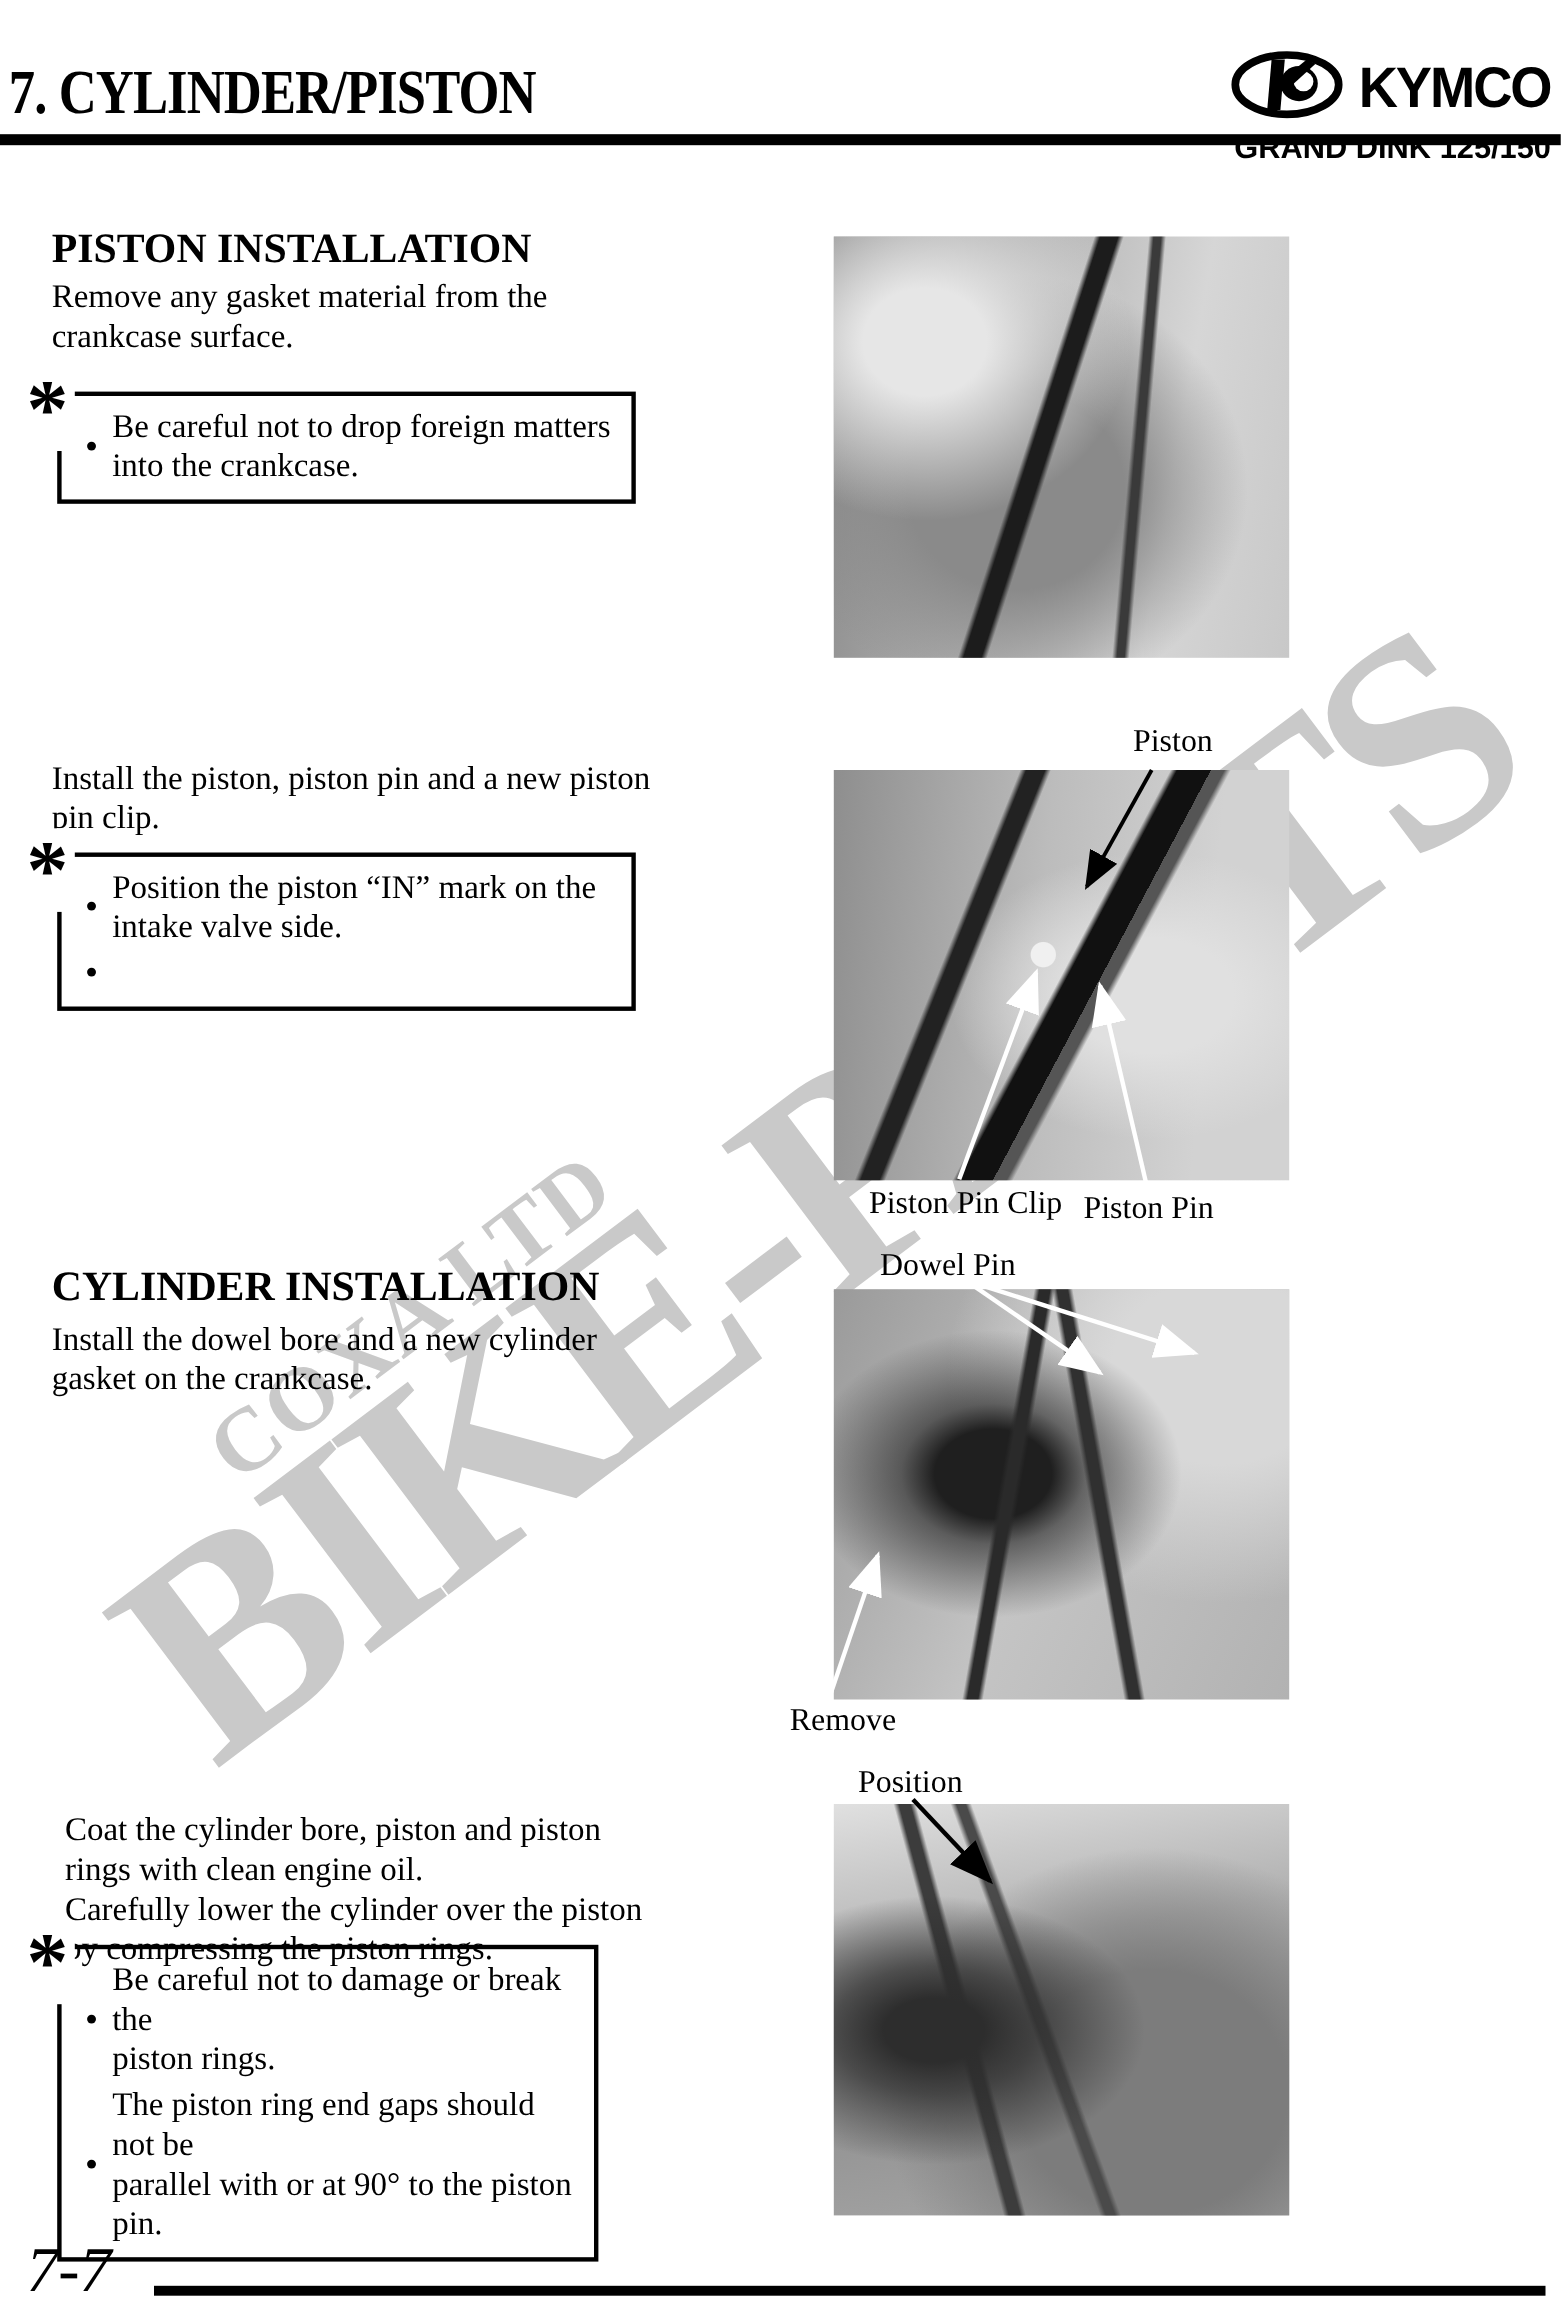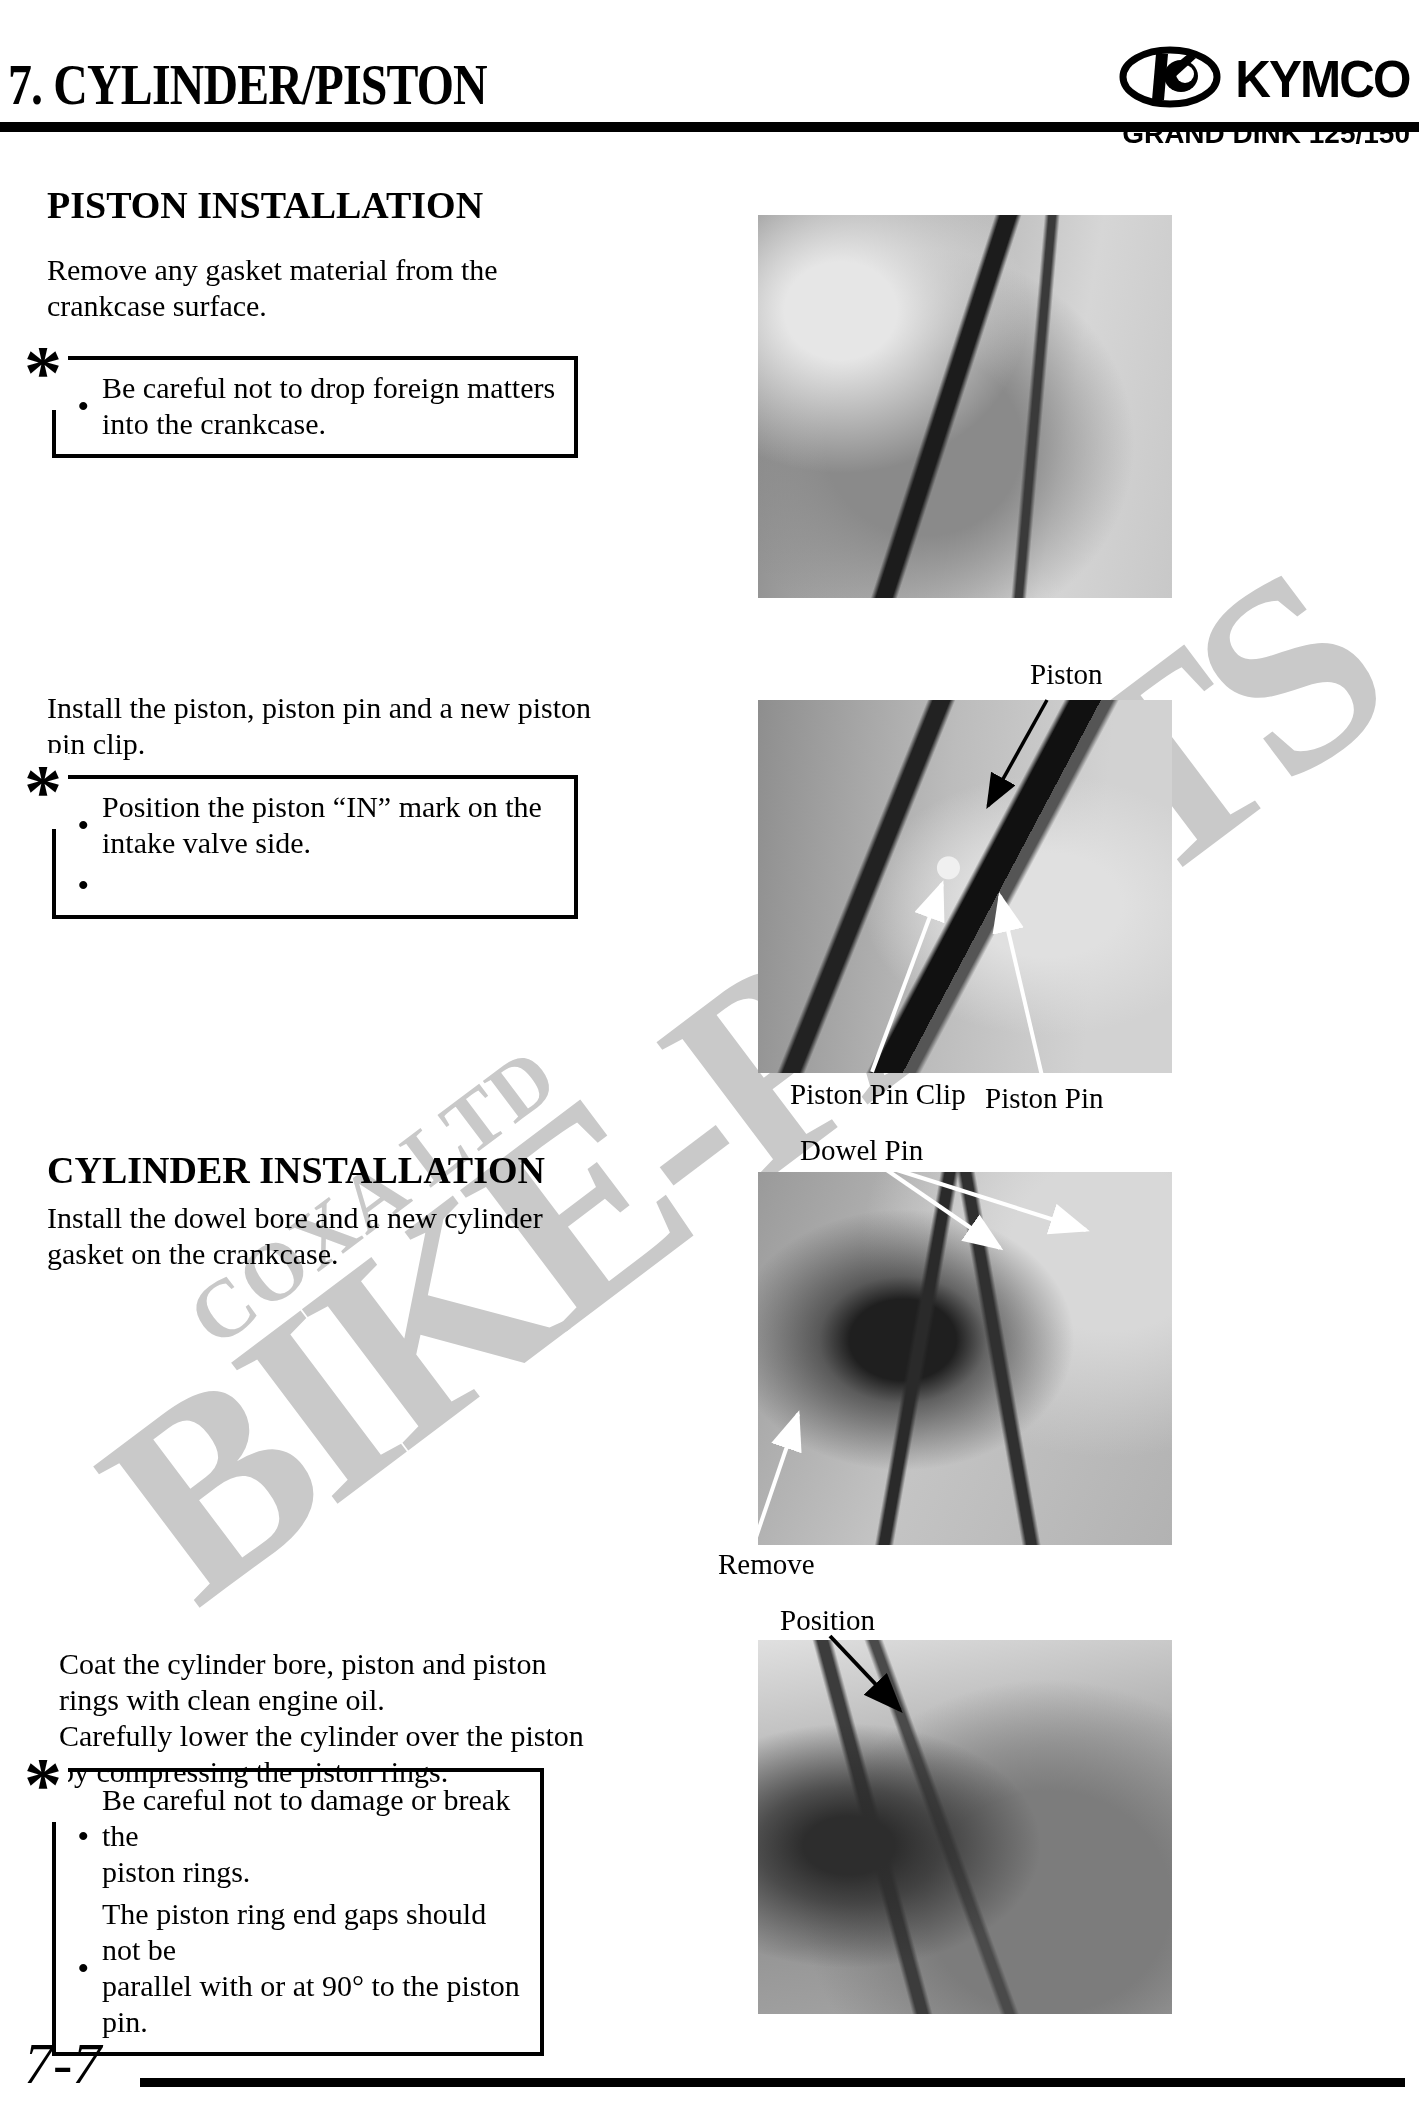--- a/index.html
+++ b/index.html
@@ -101,21 +101,21 @@
           <ellipse cx="67" cy="28" rx="9" ry="9" fill="#fff"></ellipse>
           <path d="M48 26 L70 8 L78 12 L56 32 Z" fill="#000"></path>
         </svg>
       </span>
       <span class="brand-text">KYMCO</span>
     </div>
     <div class="model-text">GRAND DINK 125/150</div>
   </div>
   <div class="rule-top"></div>
 
-  <div class="h2" style="top:183px;">PISTON INSTALLATION</div>
+  <div class="h2" style="top:204px;">PISTON INSTALLATION</div>
   <div class="para" style="top:252px;">Remove any gasket material from the
 crankcase surface.</div>
 
   <div class="notebox" style="top:356px;width:526px;">
     <span class="ast">*</span>
     <div class="bullet">
       <span class="dot"></span>
       <span class="btxt">Be careful not to drop foreign matters
 into the crankcase.</span>
     </div>

